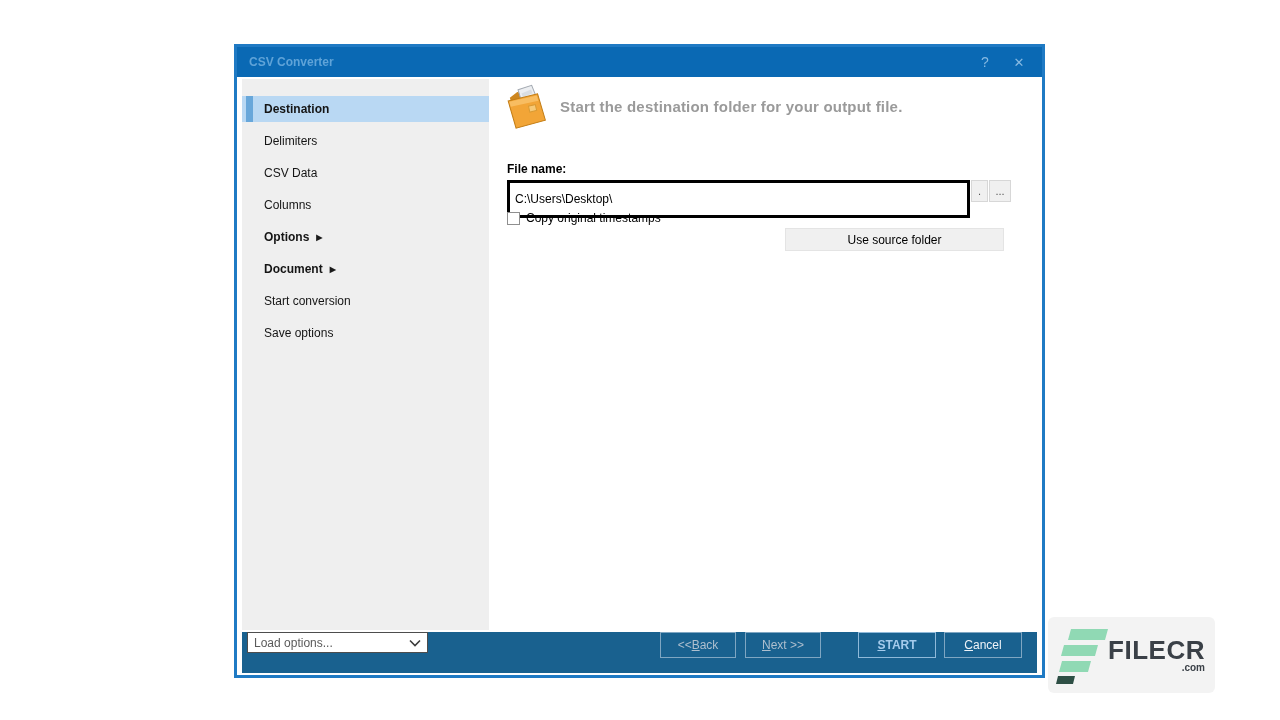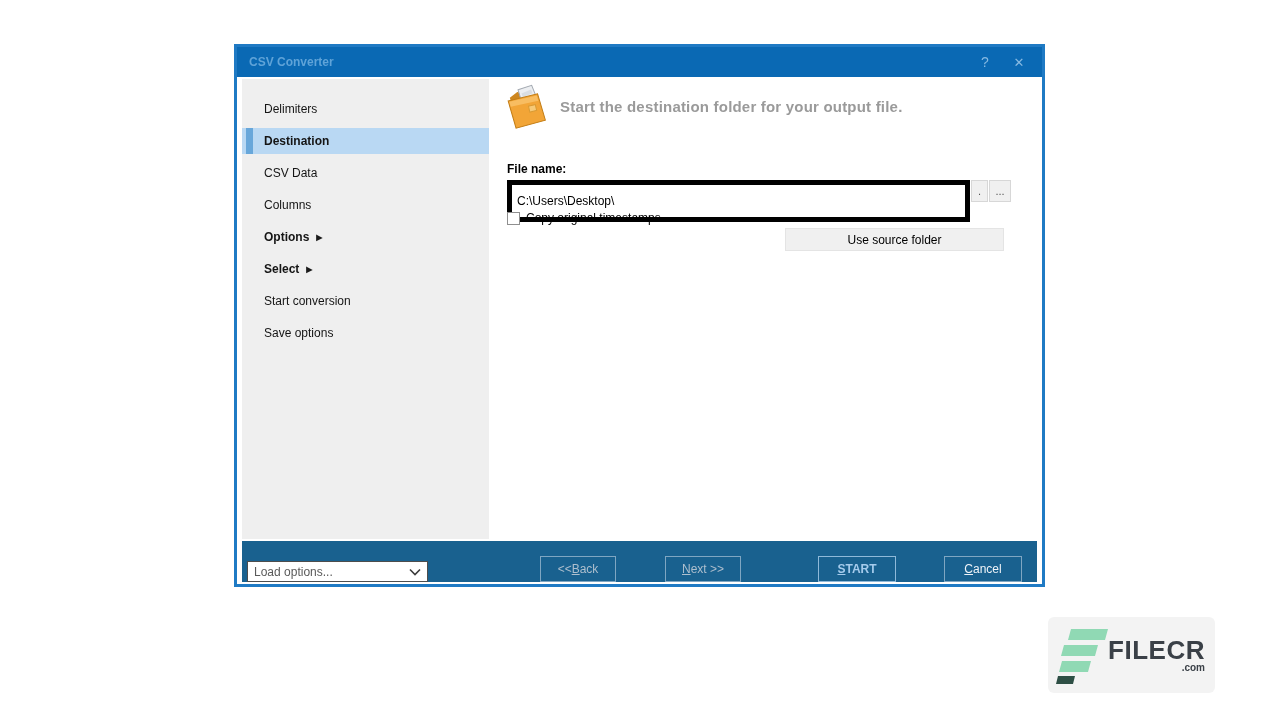--- a/index.html
+++ b/index.html
@@ -2,21 +2,21 @@
 <html><head>
 <meta charset="utf-8">
 <style>
   * { margin:0; padding:0; box-sizing:border-box; }
   html,body { width:1280px; height:720px; background:#ffffff; overflow:hidden;
               font-family:"Liberation Sans", sans-serif; }
 
   .stage { position:relative; width:1280px; height:720px; }
 
   
-  .dialog { position:absolute; left:234px; top:44px; width:811px; height:543px;
+  .dialog { position:absolute; left:234px; top:44px; width:811px; height:634px;
             border:3px solid #1f7ac4; background:#ffffff;
             display:flex; flex-direction:column; }
 
   .titlebar { height:30px; background:#0a69b4; display:flex; align-items:center;
               flex:0 0 auto; }
   .titlebar .title { margin-left:12px; font-size:12px; font-weight:bold; color:#5fa3d8; }
   .titlebar .tb-spacer { flex:1; }
   .tb-btn { width:34px; height:30px; display:flex; align-items:center; justify-content:center;
             color:#86b9e2; font-size:14px; cursor:default; }
   .tb-btn.close { margin-right:6px; font-size:13px; }
@@ -36,41 +36,41 @@
   .side-item .arrow { margin-left:7px; font-size:8px; color:#1a1a1a; }
 
   .main { flex:1; position:relative; background:#ffffff; font-size:12px; color:#000; }
 
   .hdr-icon { position:absolute; left:17px; top:4px; }
   .hdr-text { position:absolute; left:71px; top:19px; font-size:15px; font-weight:bold;
               color:#9a9a9a; letter-spacing:0.2px; }
 
   .file-label { position:absolute; left:18px; top:83px; color:#000;font-weight:bold; }
   .file-input { position:absolute; left:18px; top:101px; width:463px; height:22px;
-                border:5px solid #000000; background:#fff; font-size:12px;
+                border:3px solid #000000; background:#fff; font-size:12px;
                 font-family:"Liberation Sans", sans-serif; padding:16px 5px; color:#000; }
   .mini-btn { position:absolute; top:101px; height:22px; background:#f0f0f0;
               border:1px solid #d7d7d7; font-size:11px; color:#555;
               display:flex; align-items:center; justify-content:center; cursor:default; }
   .mini-btn.dot { left:482px; width:17px; }
   .mini-btn.browse { left:500px; width:22px; }
 
   .chk-row { position:absolute; left:18px; top:132px; display:flex; align-items:center; }
   .checkbox { width:13px; height:13px; background:#fff; border:1px solid #8f8f8f;
               margin-right:6px; }
 
   .flat-btn { position:absolute; left:296px; width:219px; height:23px; background:#f0f0f0;
               border:1px solid #e4e4e4; font-size:12px; color:#000;
               display:flex; align-items:center; justify-content:center; cursor:default; }
   .flat-btn.src { top:149px; }
   .flat-btn.def { top:180px; }
 
   
   .bottombar { flex:0 0 auto; height:41px; margin:2px 5px 2px 5px; background:#19618f;
-               display:flex; align-items:flex-end; padding:0 15px 0 5px;gap:40px; }
+               display:flex; align-items:flex-start; padding:0 15px 0 5px; }
   .load-select { width:181px; height:21px; background:#fff; border:1px solid #4d4d4d;
                  display:flex; align-items:center; padding:0 6px; font-size:12px;
                  color:#5a5a5a; cursor:default; }
   .load-select .ls-label { flex:1; }
   .bb-spacer { flex:1; }
   .nav-btn { height:26px; background:transparent; border:1px solid #7fa6c2;
              font-size:12px; display:flex; align-items:center; justify-content:center;
              cursor:default; font-family:"Liberation Sans", sans-serif; }
   .nav-btn .u { text-decoration:underline; }
   .btn-back { width:76px; color:#aebfce; margin-right:9px; }
@@ -98,39 +98,39 @@
     <div class="titlebar">
       <span class="title">CSV Converter</span>
       <span class="tb-spacer"></span>
       <span class="tb-btn">?</span>
       <span class="tb-btn close">✕</span>
     </div>
 
     <div class="dlg-body">
 
       <div class="sidebar">
-        <div class="side-item">
-          <span>Delimiters</span>
-        </div>
         <div class="side-item selected">
           <span class="accent"></span>
           <span>Destination</span>
         </div>
         <div class="side-item">
+          <span>Delimiters</span>
+        </div>
+        <div class="side-item">
           <span>CSV Data</span>
         </div>
         <div class="side-item">
           <span>Columns</span>
         </div>
         <div class="side-item bold">
           <span>Options</span>
           <span class="arrow">▶</span>
         </div>
         <div class="side-item bold">
-          <span>Select</span>
+          <span>Document</span>
           <span class="arrow">▶</span>
         </div>
         <div class="side-item">
           <span>Start conversion</span>
         </div>
         <div class="side-item">
           <span>Save options</span>
         </div>
       </div>
 

